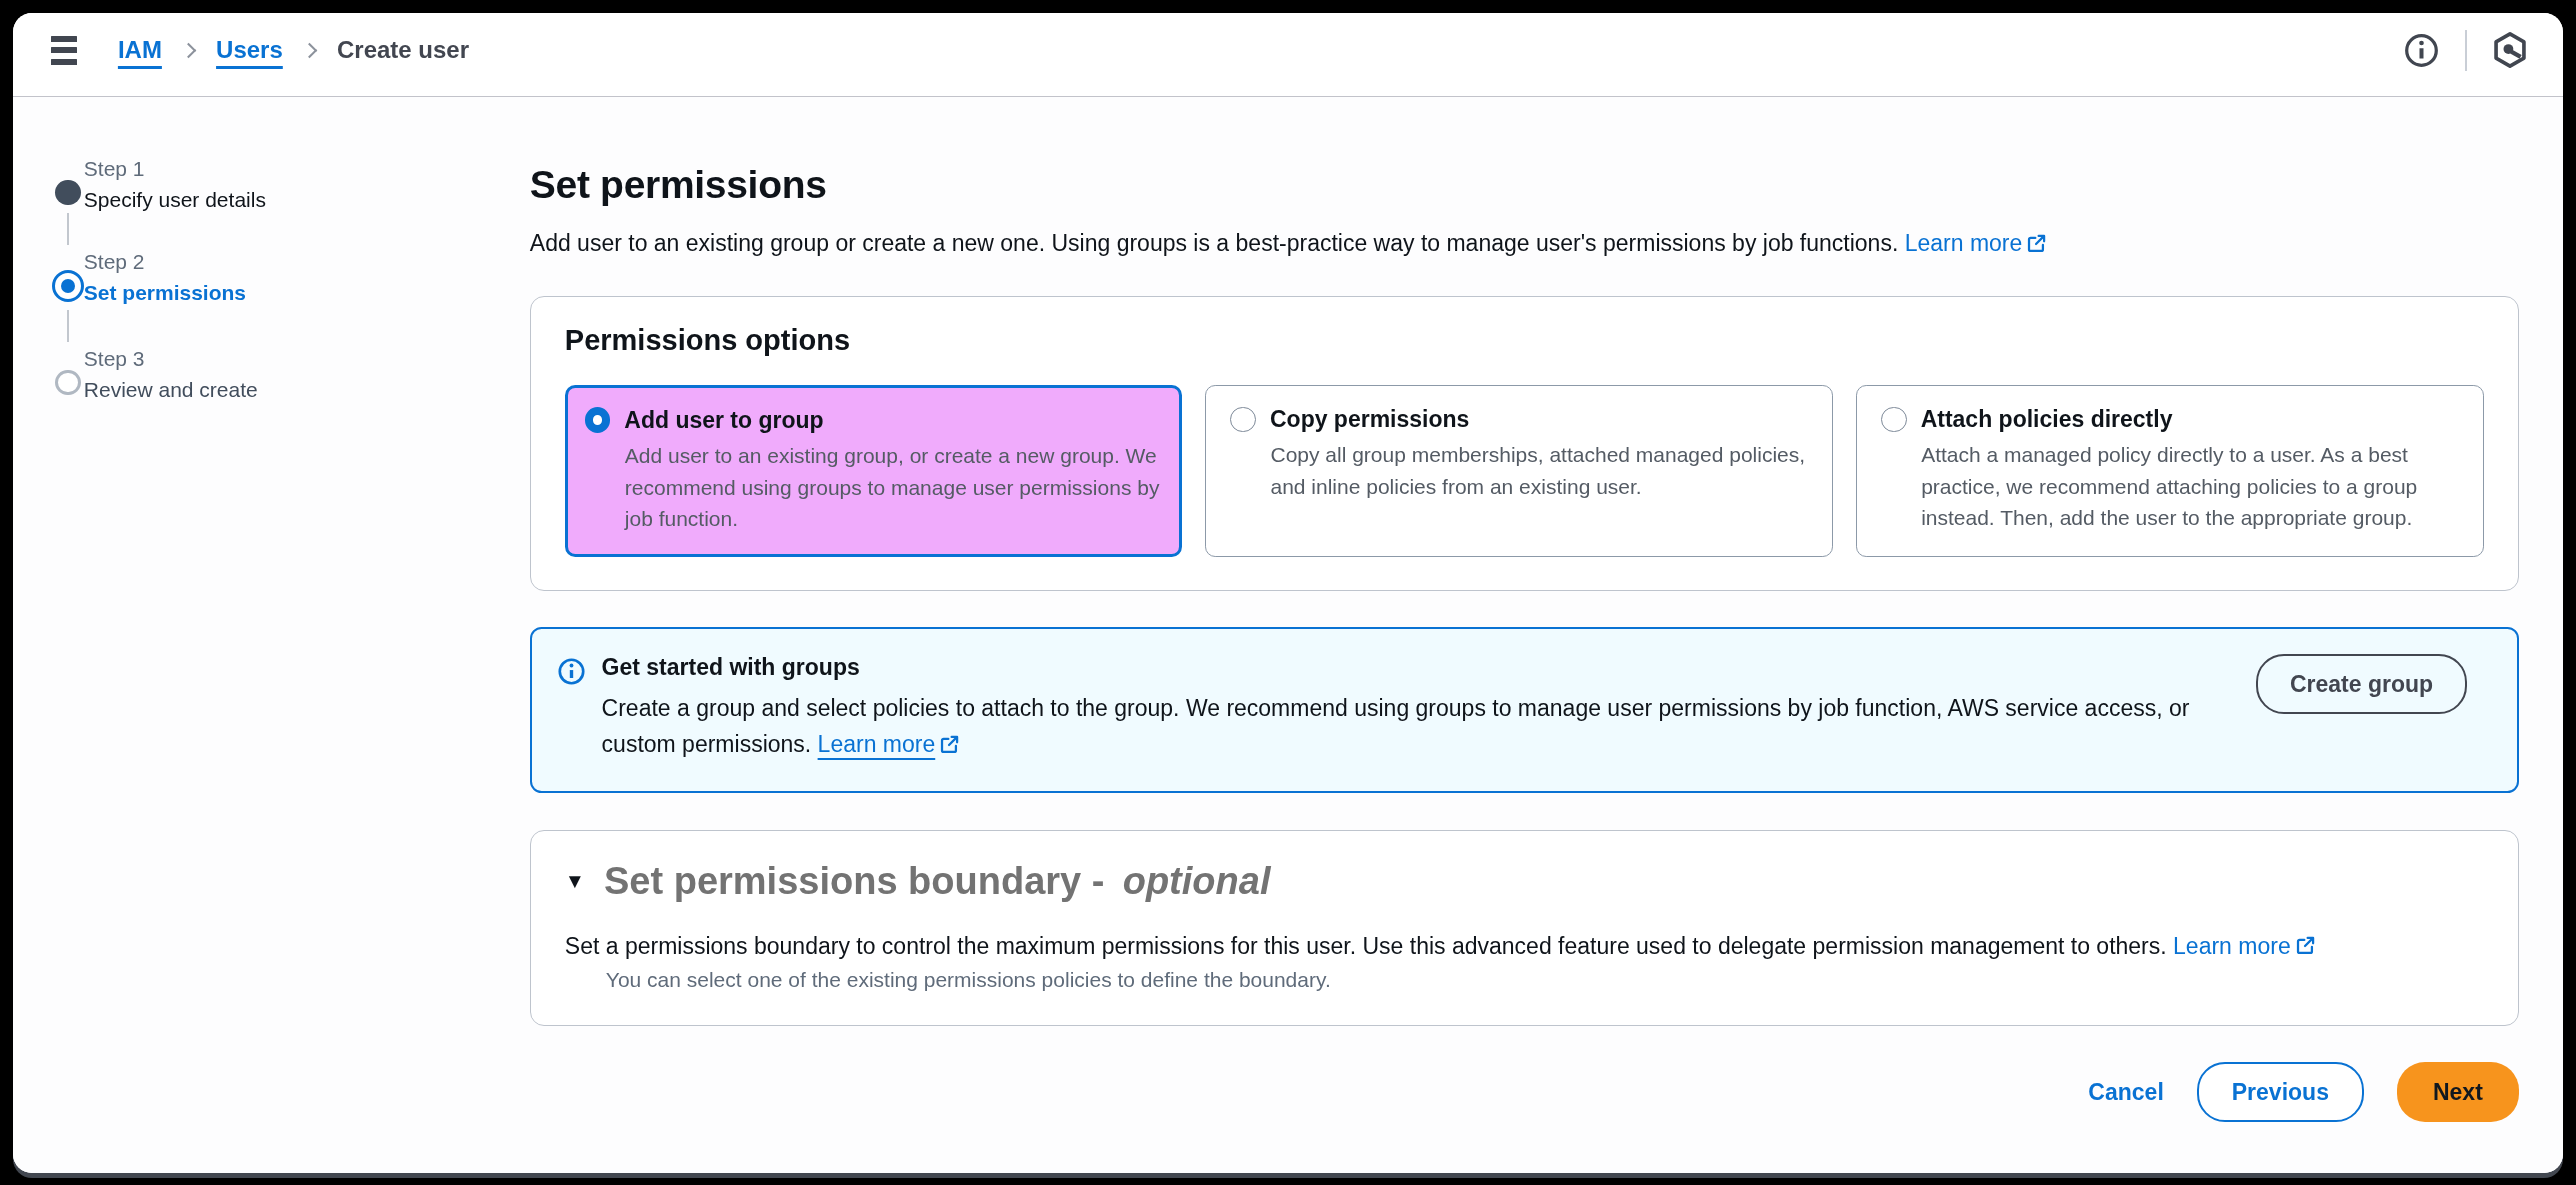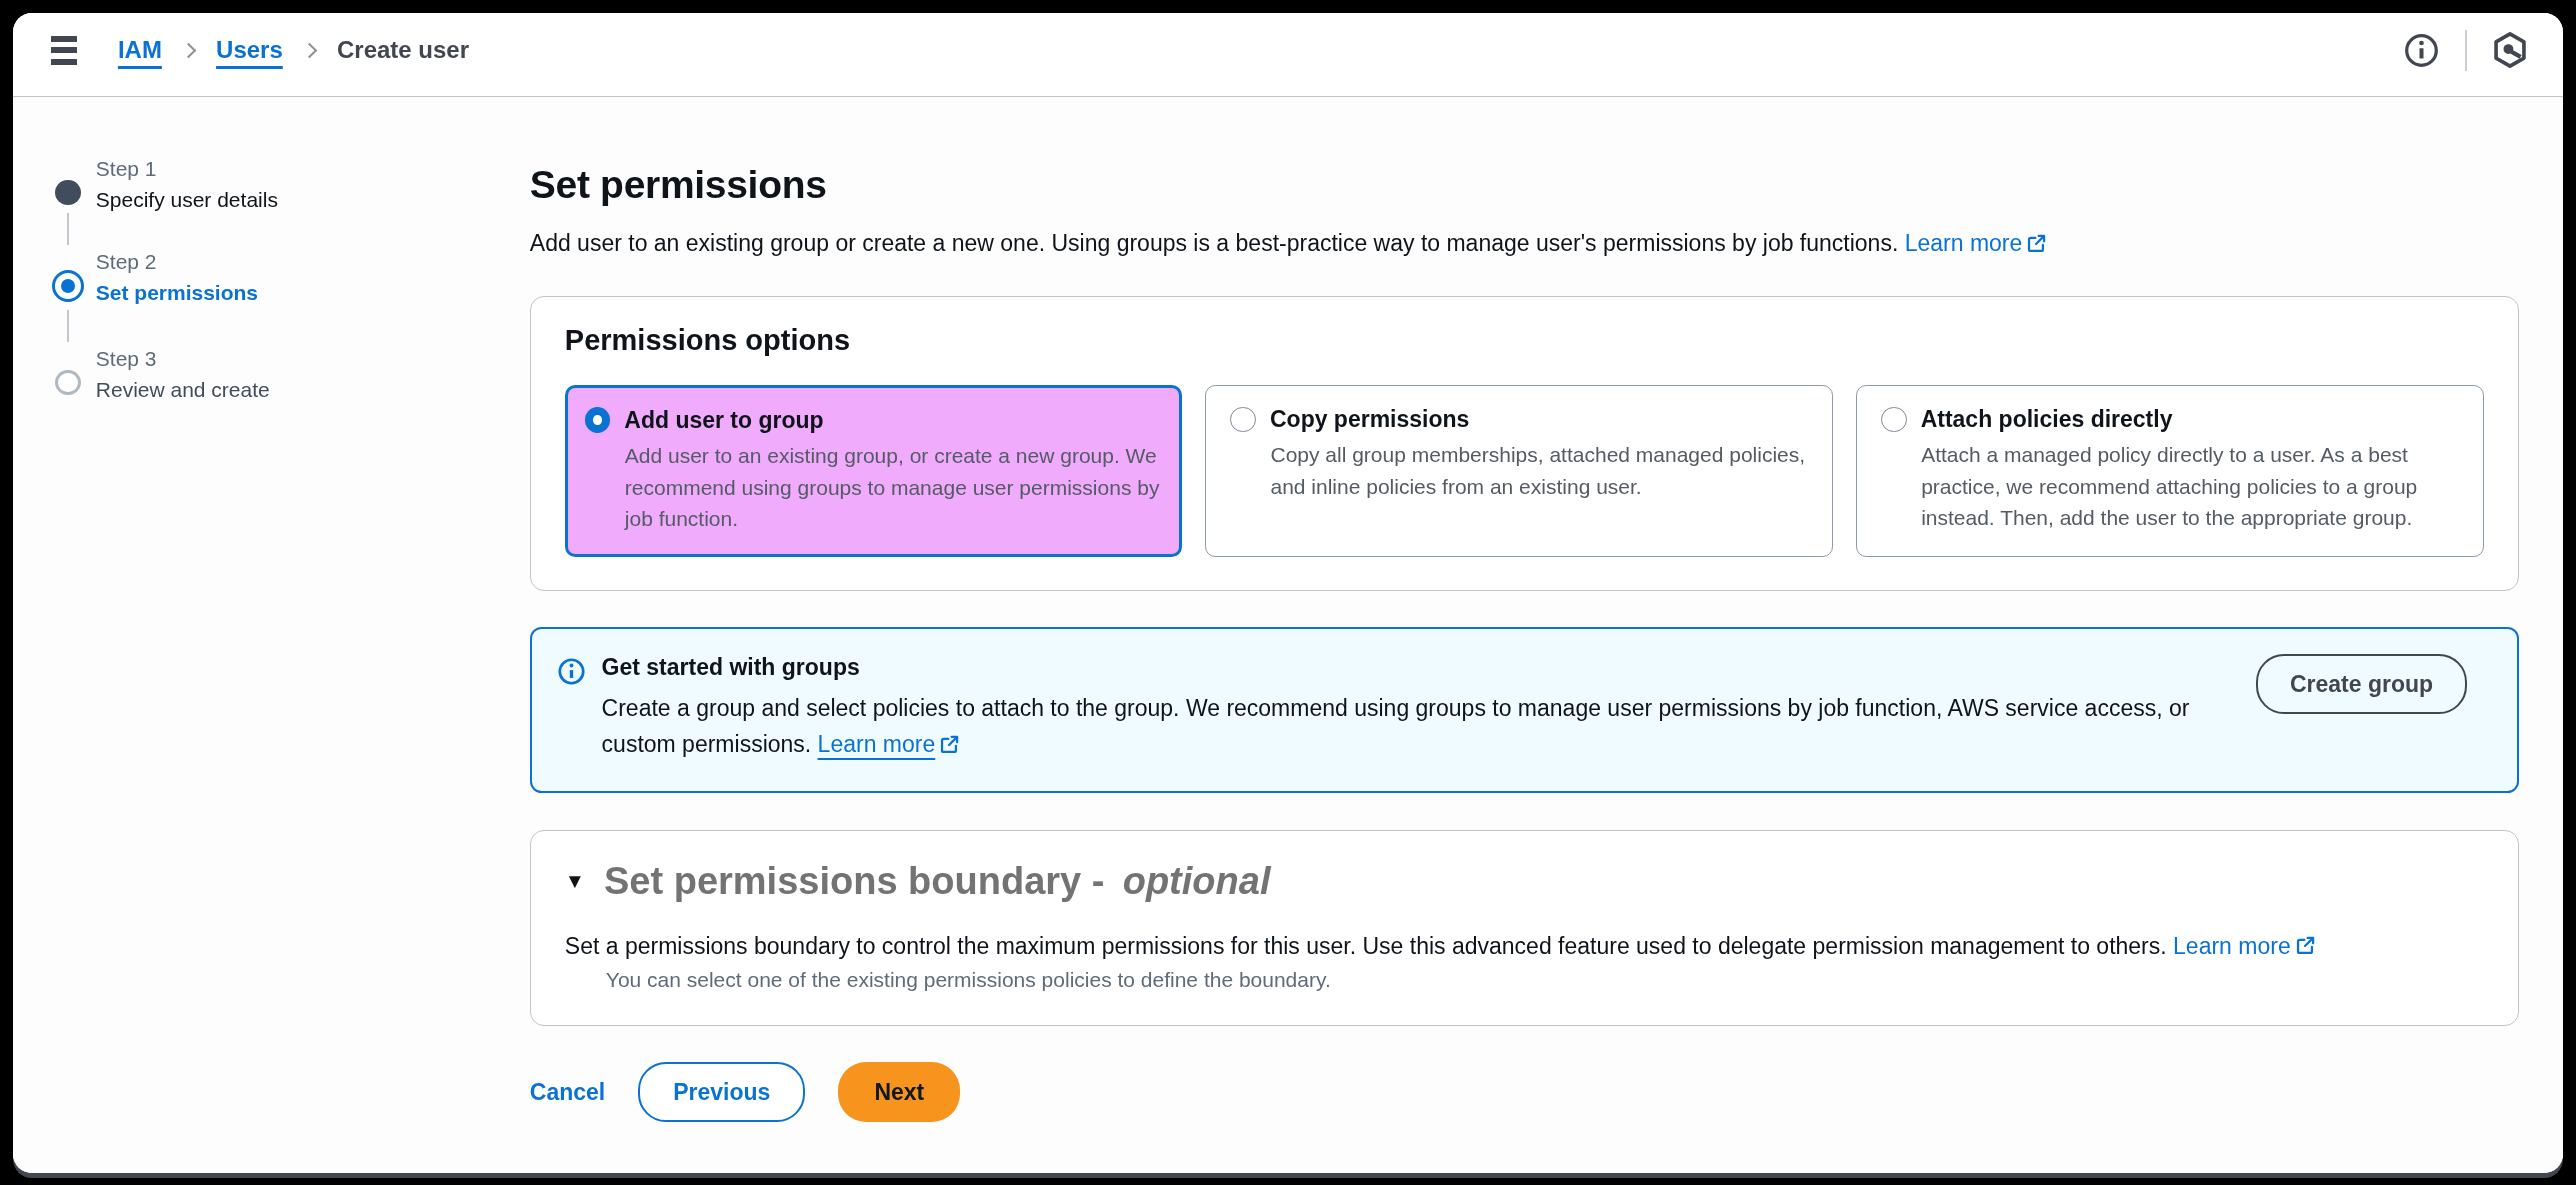--- a/index.html
+++ b/index.html
@@ -35,21 +35,21 @@
   .crumb-current { color:#424650; font-weight:700; }
   .topbar-right { margin-left:auto; display:flex; align-items:center; gap:23px; }
   .tb-icon-btn { width:40px; height:40px; display:flex; align-items:center; justify-content:center; cursor:pointer; }
   .tb-divider { width:1.9px; height:41px; background:#c9ced6; }
 
   
   .content { flex:1; display:flex; padding:51px 45px 0 41px; background:#fdfdfe; }
 
   
   .steps { width:476px; flex:0 0 476px; padding-top:3.8px; }
-  .step { display:flex; gap:14px; min-height:91px; }
+  .step { display:flex; gap:2px; min-height:91px; }
   .step:last-child { min-height:0; }
   .step-rail { width:28px; flex:0 0 28px; display:flex; flex-direction:column; align-items:center; padding-top:28px; }
   .dot-done { width:25.5px; height:25.5px; border-radius:50%; background:#414d5c; }
   .dot-current { width:32px; height:32px; border-radius:50%; border:3.8px solid #0972d3; background:#fff; display:flex; align-items:center; justify-content:center; margin-top:-2.6px; }
   .dot-current i { display:block; width:14px; height:14px; border-radius:50%; background:#0972d3; }
   .dot-upcoming { width:25.5px; height:25.5px; border-radius:50%; border:3.8px solid #b0b8c2; background:#fff; }
   .rail-line { width:2.6px; flex:1; background:#c2c7ce; margin-top:7.7px; min-height:32px; }
   .step-text { padding-top:5.1px; cursor:pointer; }
   .step-eyebrow { font-size:21px; color:#5f6b7a; }
   .step-label { font-size:21px; margin-top:7px; color:#0f141a; }
@@ -102,21 +102,21 @@
   .caret { font-size:20.4px; color:#0f141a; line-height:1; }
   .boundary-title { font-size:38px; font-weight:700; color:#737373; }
   .boundary-title .opt { font-style:italic; margin-left:7.7px; }
   .boundary-desc { margin-top:27px; font-size:23px; color:#0f141a; line-height:1.4; }
   .check-row { margin-top:28px; display:flex; align-items:center; gap:15.3px; cursor:pointer; }
   .checkbox { width:25.5px; height:25.5px; flex:0 0 25.5px; border:1.9px solid #7d8998; border-radius:5.1px; background:#fff; }
   .check-label { font-size:23px; color:#0f141a; }
   .check-help { margin:6.4px 0 0 41px; font-size:21px; color:#5f6b7a; }
 
   
-  .actions { display:flex; align-items:center; gap:33px; margin-top:36px; }
+  .actions { display:flex; align-items:center; justify-content:flex-end; gap:33px; margin-top:36px; }
 
   svg { display:block; }
 </style>
 </head>
 <body>
 
 <div class="window">
 
   <div class="topbar">
     <div class="hamburger">

